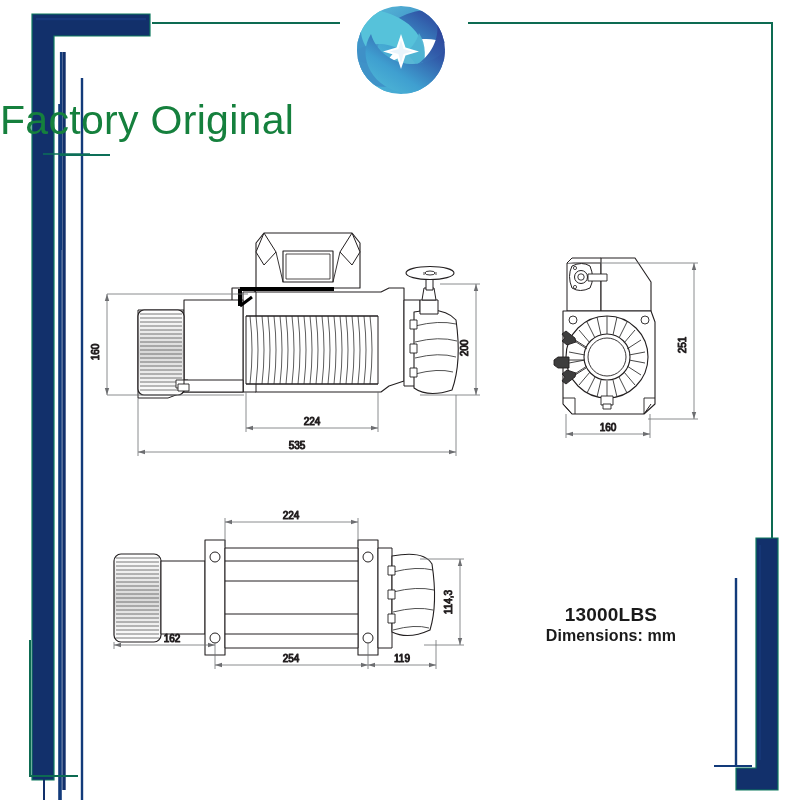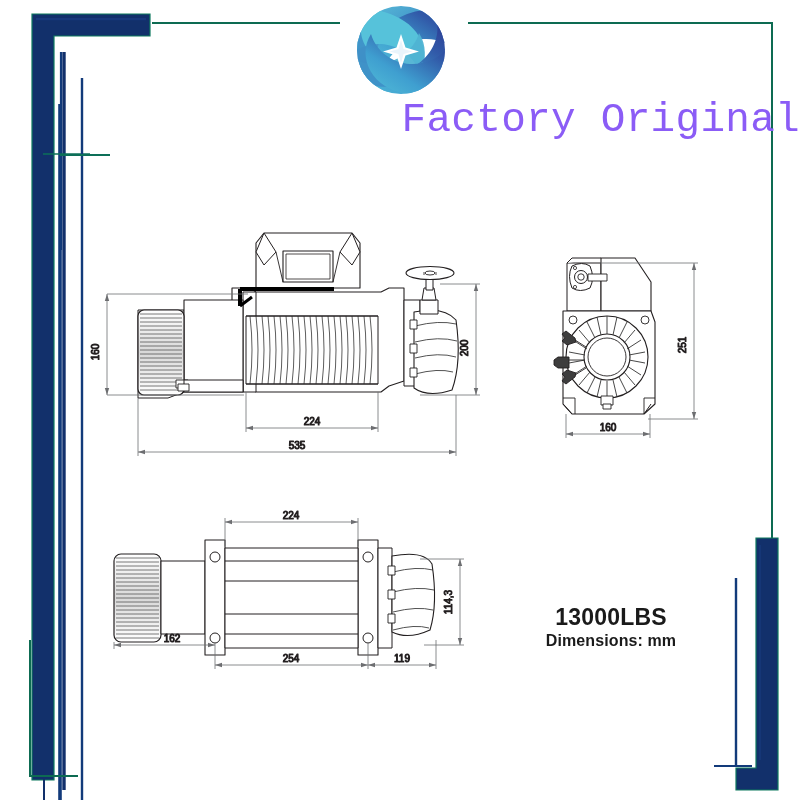--- a/index.html
+++ b/index.html
@@ -1,29 +1,29 @@
 <!DOCTYPE html>
 <html><head>
 <meta charset="utf-8">
 <style>
   html,body{margin:0;padding:0;background:#ffffff;}
   body{width:800px;height:800px;position:relative;overflow:hidden;
        font-family:"Liberation Sans",sans-serif;}
   #sheet{position:absolute;inset:0;width:800px;height:800px;}
   #brandTitle{
-    position:absolute;left:0;top:100px;width:800px;text-align:right;
-    font-family:Liberation Mono, monospace;
-    font-size:41px;font-weight:400;color:#8b5cf6;letter-spacing:0.3px;
+    position:absolute;left:0;top:100px;width:800px;text-align:left;
+    font-family:Liberation Sans, sans-serif;
+    font-size:41px;font-weight:400;color:#15803d;letter-spacing:0.3px;
     line-height:1;
   }
   #specBlock{
     position:absolute;left:505px;top:604px;width:212px;text-align:center;
     color:#1a1a1a;
   }
-  #specBlock .spec-model{font-size:23px;font-weight:bold;letter-spacing:0.2px;line-height:1.18;}
+  #specBlock .spec-model{font-size:19px;font-weight:bold;letter-spacing:0.2px;line-height:1.18;}
   #specBlock .spec-units{font-size:16px;font-weight:bold;letter-spacing:0.1px;line-height:1.3;}
 </style>
 </head>
 <body>
 
 <svg id="sheet" viewBox="0 0 800 800" xmlns="http://www.w3.org/2000/svg">
 
   <defs>
     <linearGradient id="logoGrad" x1="0" y1="1" x2="1" y2="0">
       <stop offset="0%" stop-color="#54c0d8"></stop>

